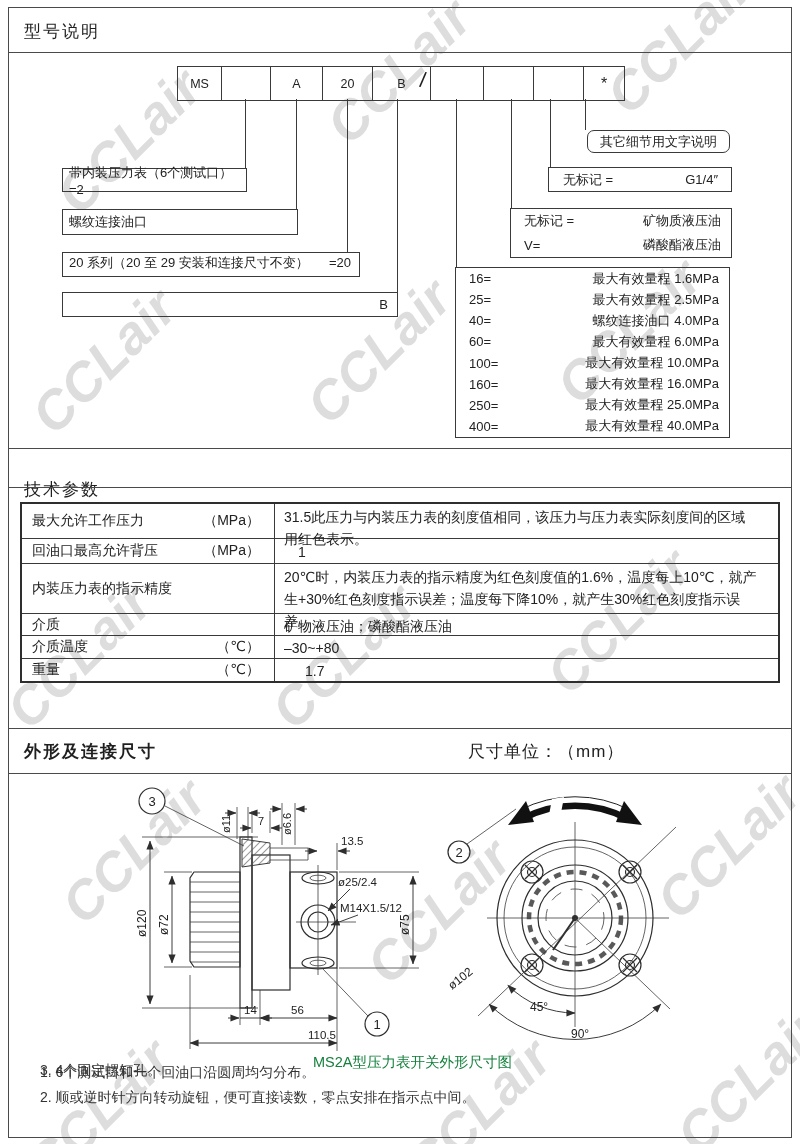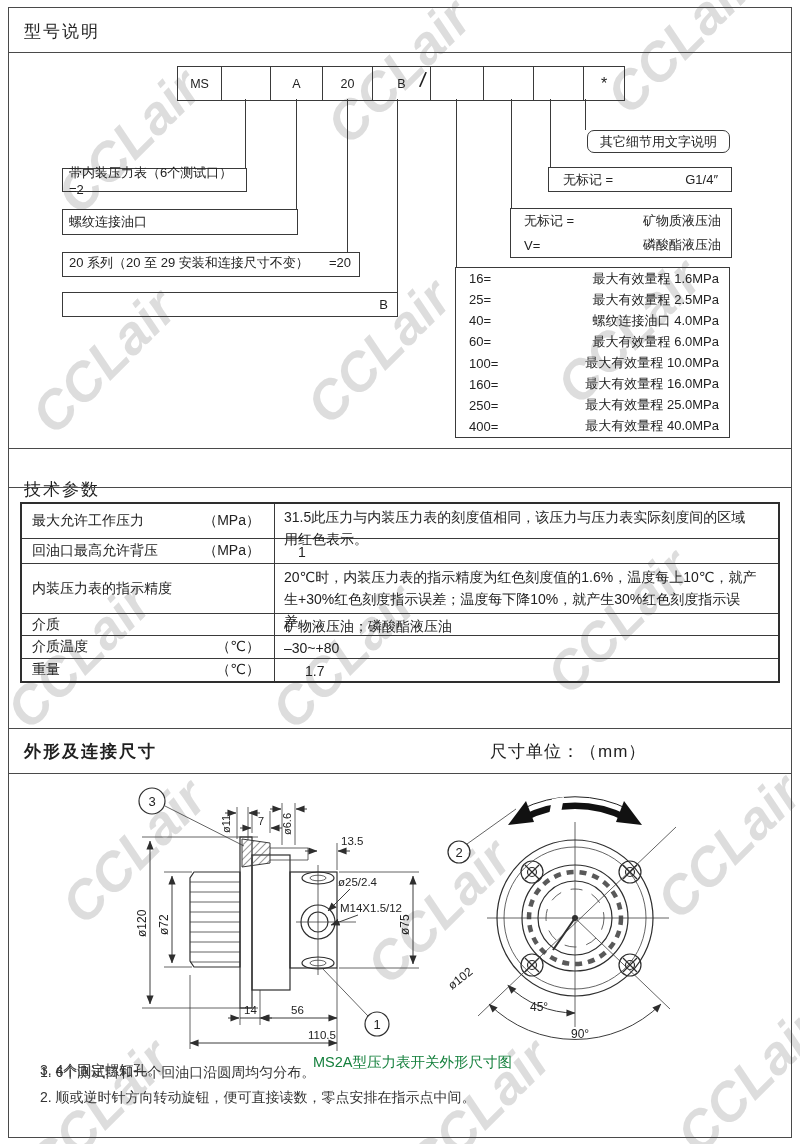--- a/index.html
+++ b/index.html
@@ -60,21 +60,21 @@
   <div class="layer">
     <div class="pageborder"></div>
 
     <div class="sectitle" style="left:24px;top:20px;">型号说明</div>
     <div class="hrule" style="top:52px;"></div>
     <div class="hrule" style="top:448px;"></div>
     <div class="sectitle" style="left:24px;top:478px;">技术参数</div>
     <div class="hrule" style="top:487px;"></div>
     <div class="hrule" style="top:728px;"></div>
     <div class="sectitle" style="left:24px;top:740px;font-weight:bold;">外形及连接尺寸</div>
-    <div class="sectitle" style="left:490px;top:740px;letter-spacing:1px;">尺寸单位：（mm）</div>
+    <div class="sectitle" style="left:468px;top:740px;letter-spacing:1px;">尺寸单位：（mm）</div>
     <div class="hrule" style="top:773px;"></div>
 
     <div class="cellrow">
       <div class="cell" style="width:44px;">MS</div>
       <div class="cell" style="width:49px;"></div>
       <div class="cell" style="width:52px;">A</div>
       <div class="cell" style="width:50px;">20</div>
       <div class="cell" style="width:58px;">B</div>
       <div class="cell" style="width:53px;"></div>
       <div class="cell" style="width:50px;"></div>

